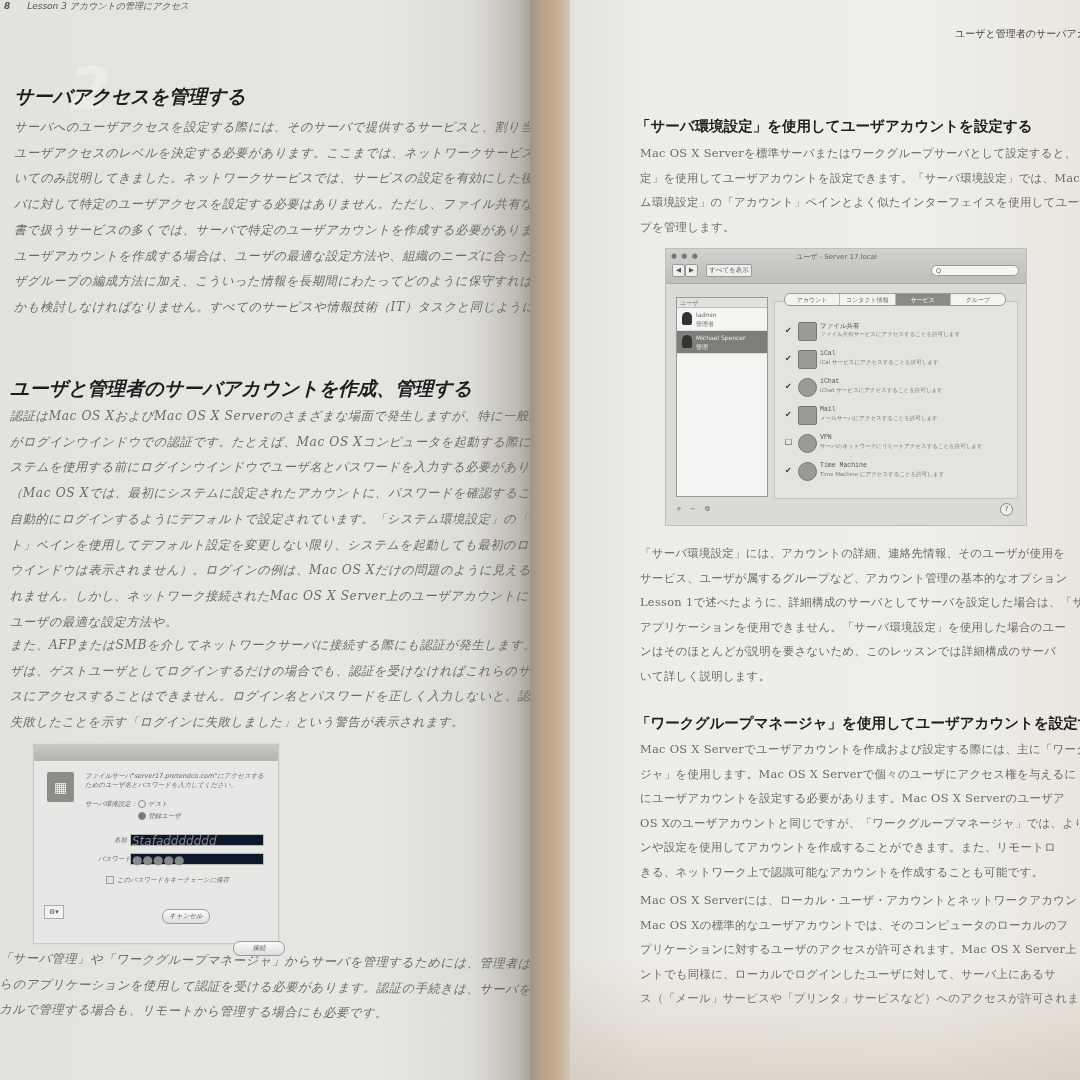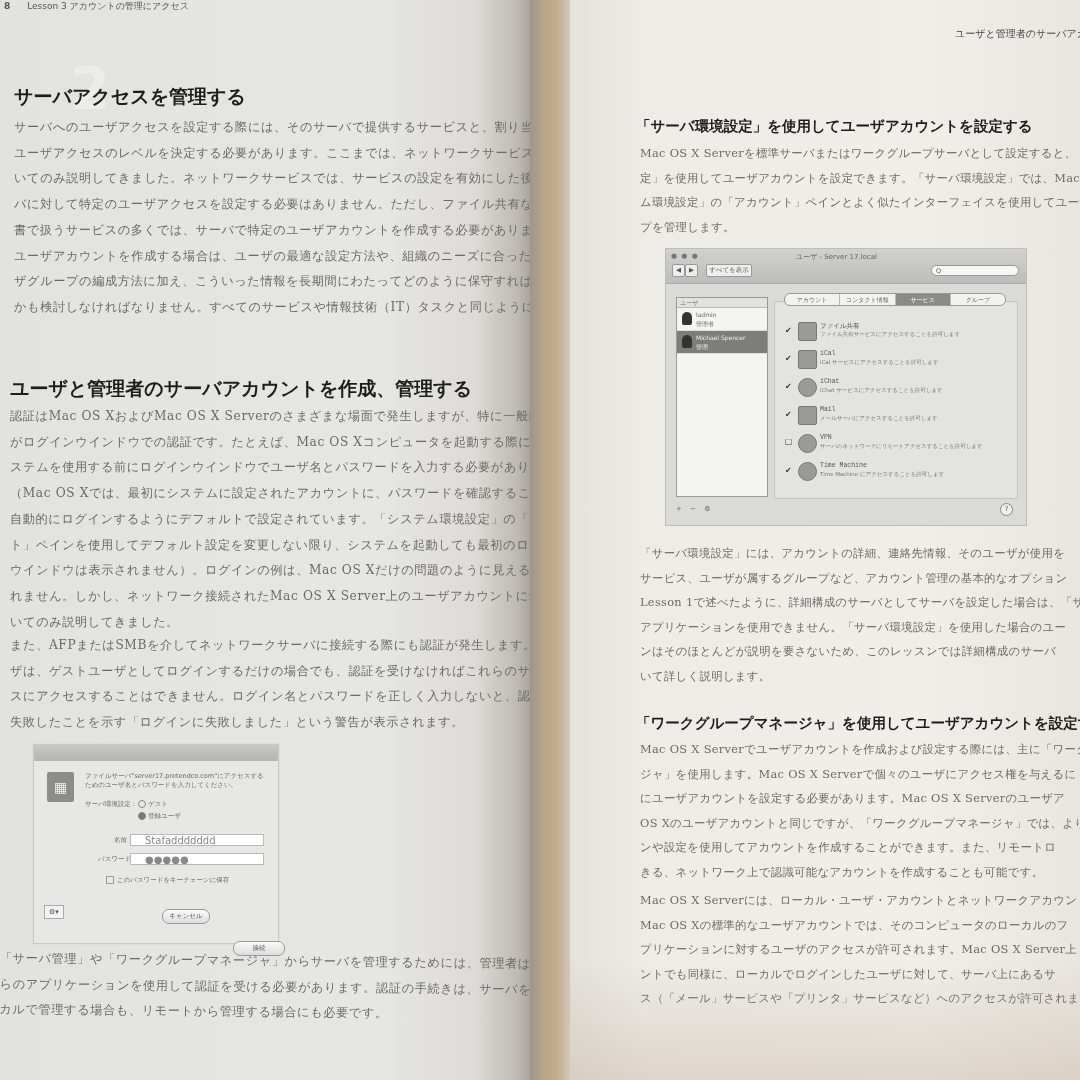--- a/index.html
+++ b/index.html
@@ -1,18 +1,18 @@
 <!DOCTYPE html>
 <html><head>
 <meta charset="utf-8">
 <style>
   html,body{margin:0;padding:0;}
   body{width:1080px;height:1080px;overflow:hidden;background:#3a3633;position:relative;font-family:"DejaVu Sans",sans-serif;}
   .page{position:absolute;top:0;height:1080px;overflow:hidden;}
-  .page-left{left:0;width:540px;background:linear-gradient(90deg,#e2e2df 0%,#e6e6e3 70%,#dcdbd7 88%,#bdb9b2 96%,#9a9288 100%);transform-origin:left top;}
+  .page-left{left:0;width:540px;background:linear-gradient(90deg,#e2e2df 0%,#e6e6e3 70%,#dcdbd7 88%,#bdb9b2 96%,#9a9288 100%);transform-origin:left top;font-style:italic;}
   .gutter{position:absolute;left:530px;top:0;width:45px;height:1080px;background:linear-gradient(90deg,#9e968a 0%,#b9a58a 30%,#c4ad8f 60%,#d8d2c8 100%);}
   .page-right{left:570px;width:510px;background:linear-gradient(90deg,#e4e2dc 0%,#eeece7 15%,#efeee9 70%,#e9e6df 100%);}
   .page-right::after{content:"";position:absolute;left:0;right:0;bottom:0;height:120px;background:linear-gradient(180deg,rgba(0,0,0,0),rgba(190,170,150,.35));}
   .running-head-left{position:absolute;left:4px;top:0;font-size:9px;color:#555;white-space:nowrap;}
   .running-head-left .pnum{font-weight:bold;margin-right:14px;}
   .running-head-right{position:absolute;left:385px;top:27px;font-size:10px;color:#444;white-space:nowrap;}
   .ghost-num{position:absolute;left:70px;top:55px;font-size:58px;font-weight:bold;color:#efefec;opacity:.8;}
   h2{margin:0;font-family:"DejaVu Sans",sans-serif;font-weight:bold;color:#1d1d1d;white-space:nowrap;}
   .lp h2{font-size:19px;}
   .rp h2{font-size:14.5px;}
@@ -21,21 +21,21 @@
   .rp .body{font-size:11.4px;line-height:24.5px;letter-spacing:.3px;}
   .block{position:absolute;}
   
   .login{position:absolute;left:33px;top:744px;width:244px;height:198px;background:#e7e7e5;border:1px solid #c9c9c6;box-shadow:0 0 0 1px #ddd;}
   .login .bar{height:16px;background:linear-gradient(#c7c7c4,#b4b4b0);}
   .login .icon{position:absolute;left:13px;top:27px;width:27px;height:30px;background:#8c8c88;border-radius:2px;color:#eee;font-size:14px;text-align:center;line-height:30px;}
   .login .msg{position:absolute;left:51px;top:27px;width:185px;font-size:6.5px;line-height:9px;color:#666;white-space:normal;}
   .login .lbl{position:absolute;font-size:6.5px;color:#666;white-space:nowrap;}
   .login .radio{display:inline-block;width:6px;height:6px;border:1px solid #888;border-radius:50%;margin-right:2px;vertical-align:middle;}
   .login .radio.on{background:#777;}
-  .login .field{position:absolute;left:96px;width:134px;height:12px;background:#ffffff;border:1px solid #b8b8b4;font-size:10px;color:#888;line-height:12px;padding-left:14px;box-sizing:border-box;}
+  .login .field{position:absolute;left:96px;width:134px;height:12px;background:#0f172a;border:1px solid #b8b8b4;font-size:12px;color:#888;line-height:12px;padding-left:1px;box-sizing:border-box;}
   .login .chk{display:inline-block;width:6px;height:6px;border:1px solid #999;margin-right:3px;vertical-align:middle;}
   .login .btn{position:absolute;height:13px;border:1px solid #999;border-radius:7px;background:linear-gradient(#fafafa,#ddd);font-size:6.5px;color:#555;text-align:center;line-height:13px;}
   .login .gear{position:absolute;left:10px;top:160px;width:18px;height:12px;border:1px solid #aaa;background:#f2f2f2;font-size:7px;line-height:12px;text-align:center;color:#555;}
   
   .spw{position:absolute;left:95px;top:248px;width:360px;height:276px;background:#dadad7;border:1px solid #bdbdb9;}
   .spw .tb{height:34px;background:linear-gradient(#d1d1ce,#bdbdba);position:relative;border-bottom:1px solid #aaa;}
   .spw .traffic{position:absolute;left:5px;top:3px;font-size:7px;color:#777;letter-spacing:1px;}
   .spw .title{position:absolute;left:130px;top:3px;font-size:7px;color:#666;}
   .spw .navbtn{position:absolute;top:15px;height:11px;border:1px solid #999;border-radius:2px;background:#eee;font-size:6.5px;color:#555;line-height:11px;text-align:center;}
   .spw .search{position:absolute;left:265px;top:16px;width:88px;height:11px;border:1px solid #999;border-radius:6px;background:#f6f6f6;font-size:6.5px;color:#666;line-height:11px;padding-left:4px;box-sizing:border-box;}
@@ -86,21 +86,21 @@
   <h2 class="block" style="left:10px;top:376px;">ユーザと管理者のサーバアカウントを作成、管理する</h2>
   <div class="block body" style="left:10px;top:404px;">
     <div>認証はMac OS XおよびMac OS X Serverのさまざまな場面で発生しますが、特に一般的なの</div>
     <div>がログインウインドウでの認証です。たとえば、Mac OS Xコンピュータを起動する際には、シ</div>
     <div>ステムを使用する前にログインウインドウでユーザ名とパスワードを入力する必要があります</div>
     <div>（Mac OS Xでは、最初にシステムに設定されたアカウントに、パスワードを確認することなく</div>
     <div>自動的にログインするようにデフォルトで設定されています。「システム環境設定」の「アカウン</div>
     <div>ト」ペインを使用してデフォルト設定を変更しない限り、システムを起動しても最初のログイン</div>
     <div>ウインドウは表示されません）。ログインの例は、Mac OS Xだけの問題のように見えるかもし</div>
     <div>れません。しかし、ネットワーク接続されたMac OS X Server上のユーザアカウントについても</div>
-    <div>いてのみ説明してきました。</div>
+    <div>ユーザの最適な設定方法や。</div>
   </div>
   <div class="block body" style="left:10px;top:633px;">
     <div>また、AFPまたはSMBを介してネットワークサーバに接続する際にも認証が発生します。ユー</div>
     <div>ザは、ゲストユーザとしてログインするだけの場合でも、認証を受けなければこれらのサービ</div>
     <div>スにアクセスすることはできません。ログイン名とパスワードを正しく入力しないと、認証に</div>
     <div>失敗したことを示す「ログインに失敗しました」という警告が表示されます。</div>
   </div>
 
   <div class="login">
     <div class="bar"></div>

